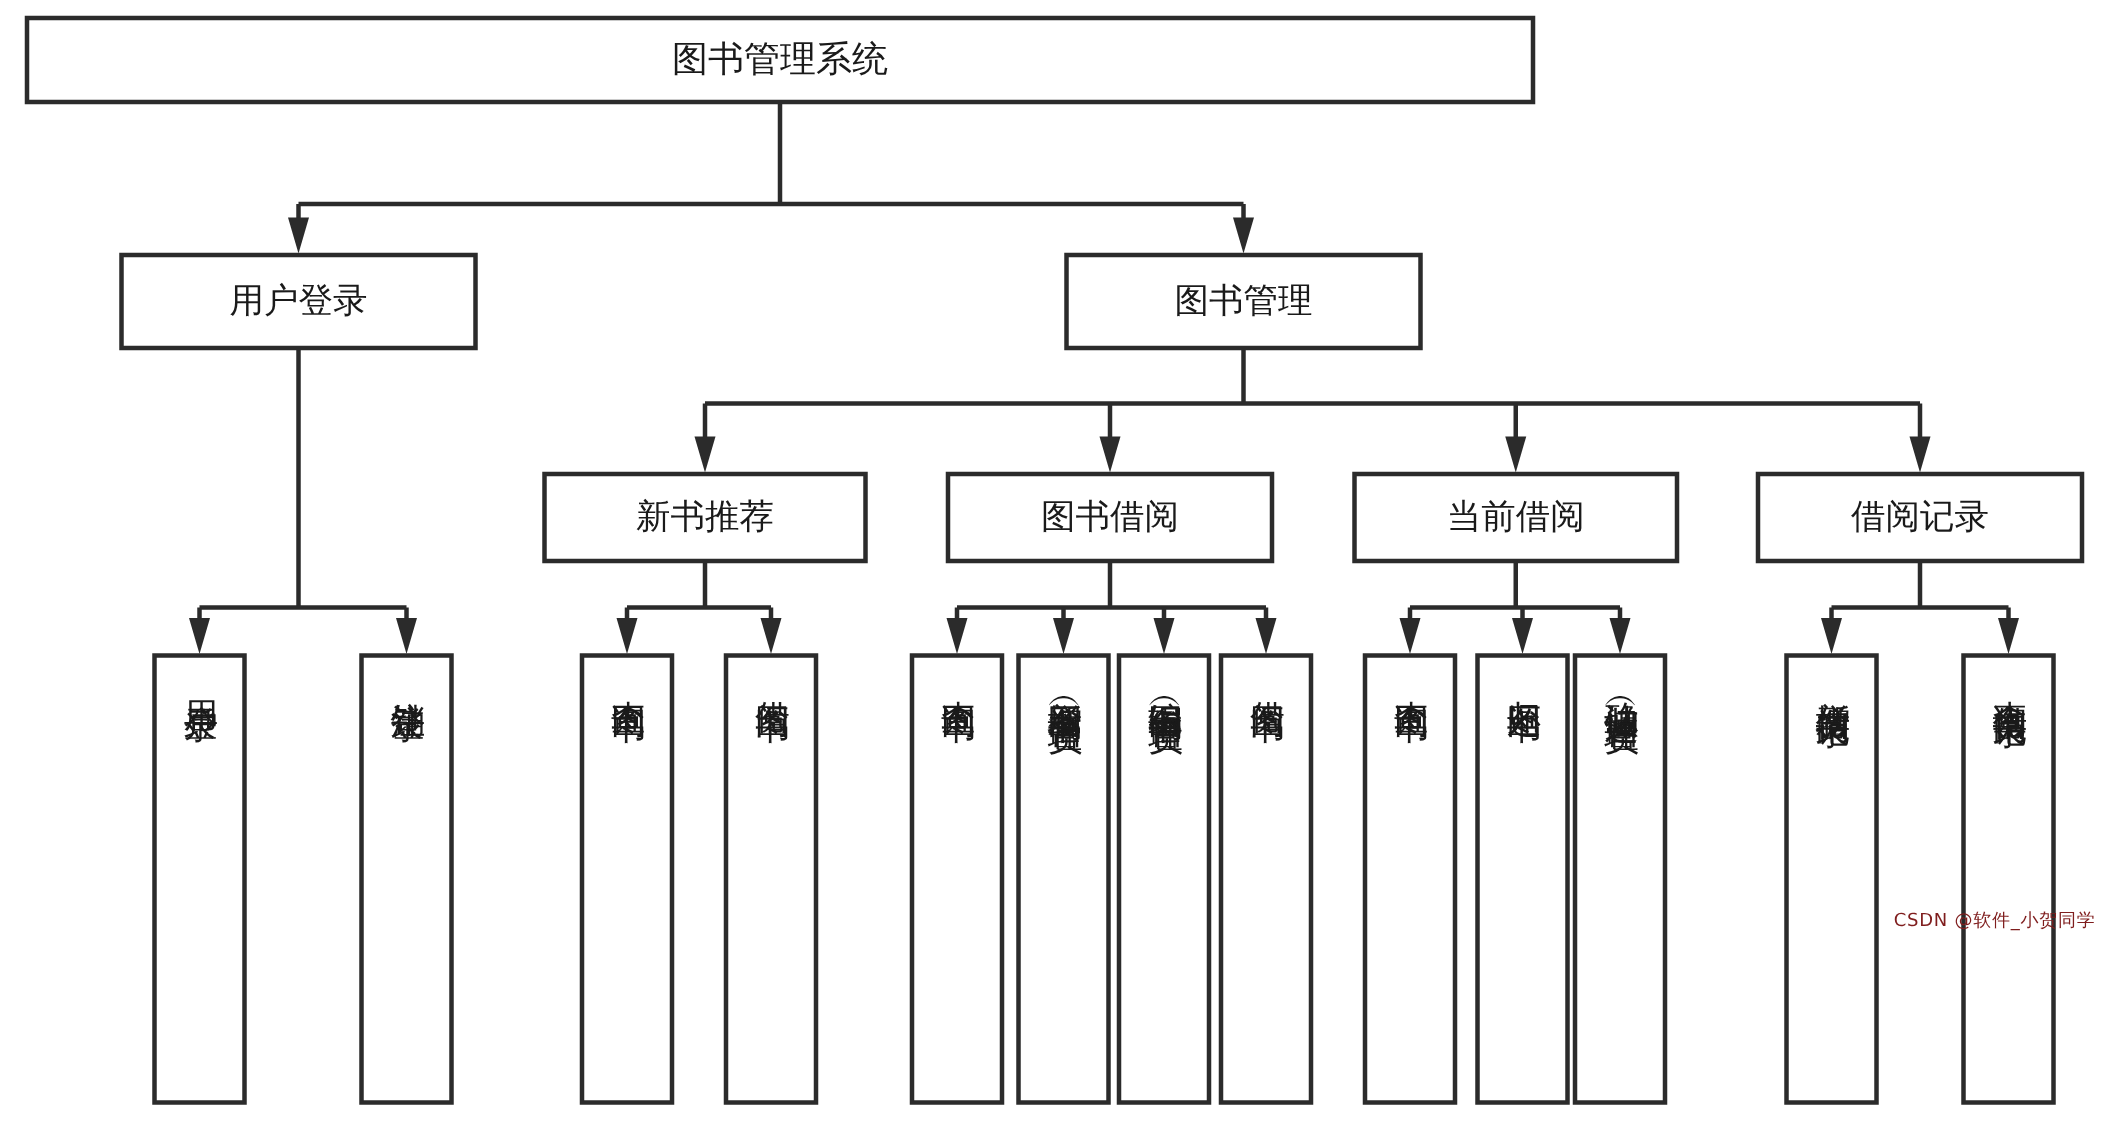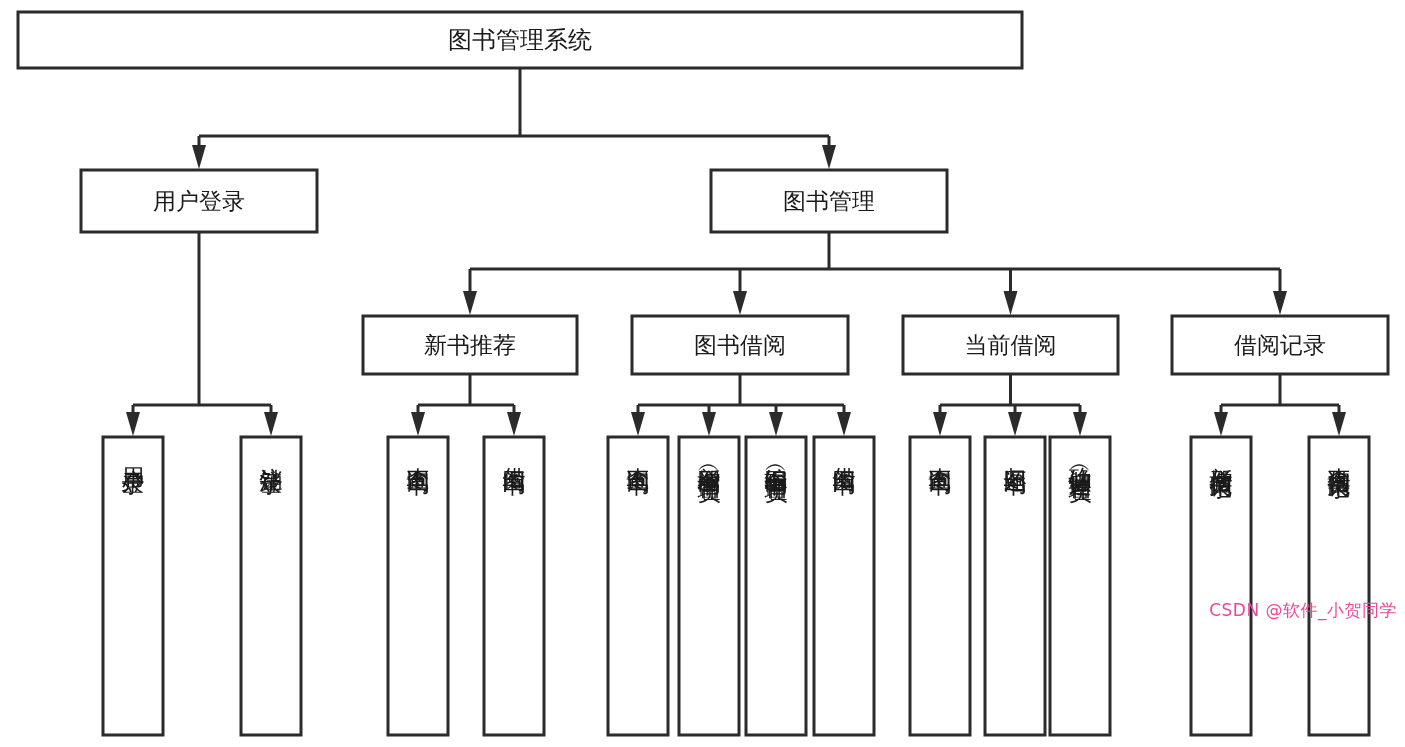--- a/index.html
+++ b/index.html
@@ -71,22 +71,22 @@
     letter-spacing: 2px;
     color: #1a1a1a;
     white-space: nowrap;
     text-align: left;
   }
   #watermark {
     position: absolute;
     right: 8px;
     bottom: 6px;
     font-family: "DejaVu Sans", "Liberation Sans", sans-serif;
-    font-size: 17px;
-    color: #ec4899;
+    font-size: 12px;
+    color: #7f1d1d;
     letter-spacing: 0.5px;
     white-space: nowrap;
   }
 </style>
 </head>
 <body>
 
 <div id="diagram-root">
 
   <svg id="chart-svg" viewBox="0 0 1405 747">

